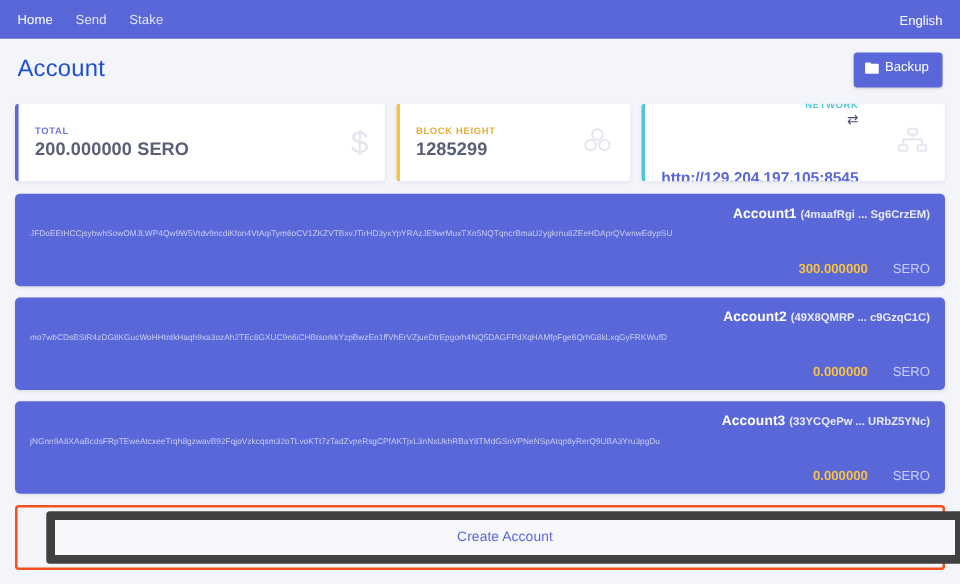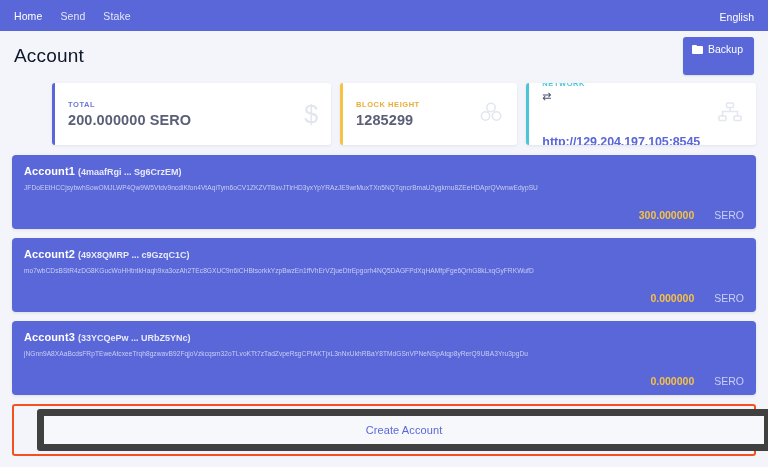--- a/index.html
+++ b/index.html
@@ -41,31 +41,31 @@
   .page { padding: 0 12px; }
 
   .page-head {
     height: 50px;
     display: flex;
     align-items: center;
     padding: 0 2px;
   }
   .page-title {
     font-size: 19px;
-    color: #0f172a;
+    color: #1d4ed8;
     font-weight: 400;
     letter-spacing: .2px;
   }
   .backup-btn {
     margin-left: auto;
     background: #5a67d8;
     color: #fff;
     border: none;
     border-radius: 3px;
-    padding: 6px 11px 20px 9px;
+    padding: 6px 11px 10px 9px;
     font-size: 10.5px;
     font-family: "Liberation Sans", sans-serif;
     display: flex;
     align-items: center;
     gap: 5px;
     cursor: pointer;
     box-shadow: 0 1px 2px rgba(0,0,0,.12);
   }
   .backup-btn .folder {
     width: 11px; height: 9px;
@@ -100,23 +100,23 @@
     border-left-width: 3px;
     border-left-style: solid;
     height: 62px;
     padding: 10px 13px;
     display: flex;
     align-items: center;
     box-shadow: 0 1px 3px rgba(70,75,120,.10);
     position: relative;
     overflow: hidden;
   }
-  .stat-card.total   { border-left-color: #5a67d8; flex: 1.72; margin-left: 40px; }
+  .stat-card.total   { border-left-color: #5a67d8; flex: 1.72; }
   .stat-card.block   { border-left-color: #f6c244; flex: 1.02; }
-  .stat-card.network { border-left-color: #4dc5d8; flex: 1.38; }
+  .stat-card.network { border-left-color: #4dc5d8; flex: 1.38; text-align: right; }
 
   .stat-text { display: flex; flex-direction: column; justify-content: center; min-width: 0; }
   .stat-label {
     font-size: 7.5px;
     font-weight: bold;
     letter-spacing: .55px;
     margin-bottom: 3px;
     text-transform: uppercase;
   }
   .total   .stat-label { color: #6d77d6; }
@@ -165,20 +165,21 @@
     box-shadow: 0 1px 3px rgba(70,75,120,.13);
     display: flex;
     flex-direction: column;
   }
   .acc-title {
     font-size: 11px;
     color: #ffffff;
     font-weight: bold;
     letter-spacing: .1px;
     white-space: nowrap;
+    text-align: right;
   }
   .acc-title .short {
     font-size: 9px;
     font-weight: bold;
     color: #e8eaf9;
     letter-spacing: 0;
   }
   .acc-addr {
     margin-top: 7px;
     font-size: 6.6px;

